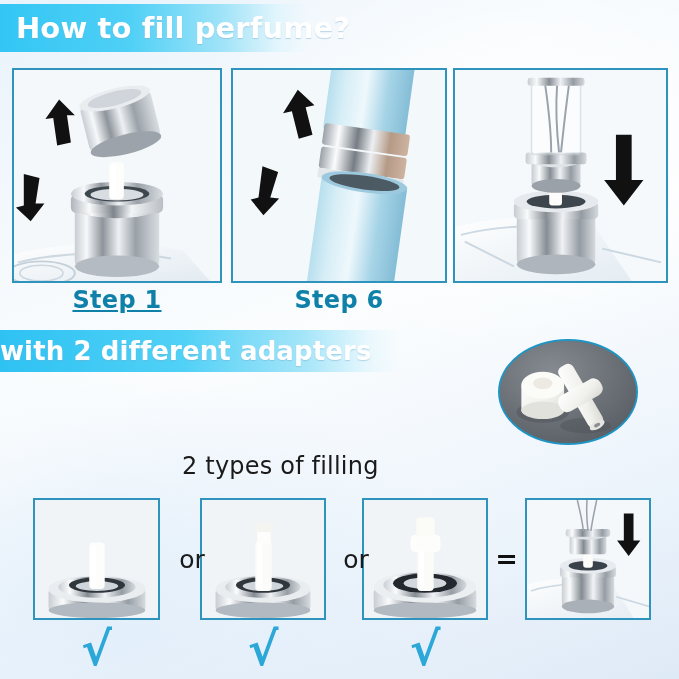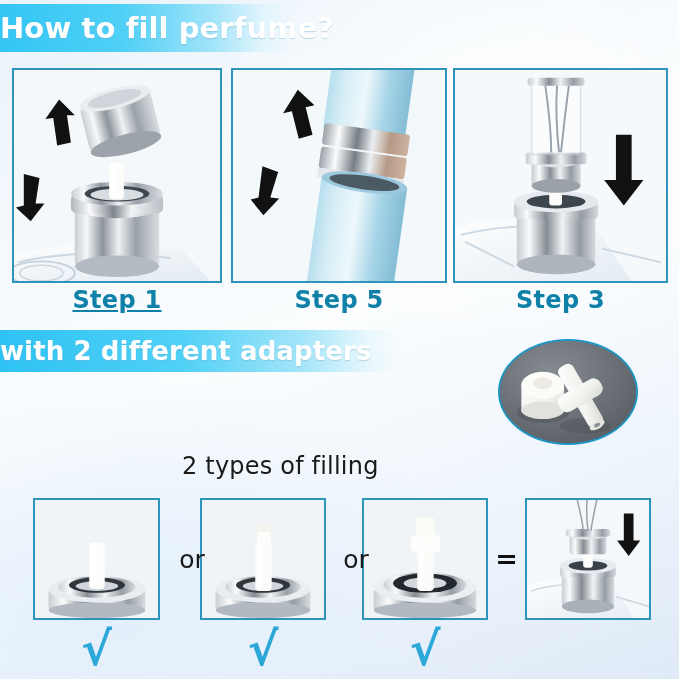--- a/index.html
+++ b/index.html
@@ -15,21 +15,21 @@
   .stage{position:absolute;inset:0;}
 
   
   .banner{
     position:absolute;display:flex;align-items:center;
     color:#fff;font-weight:bold;letter-spacing:.1px;
     text-shadow:0 1px 1px rgba(120,170,200,.45);
     white-space:nowrap;
   }
   #banner-1{
-    left:0;top:4px;width:292px;height:48px;font-size:29px;
+    left:0;top:4px;width:292px;height:48px;font-size:29px;padding-left:16px;
     background:linear-gradient(90deg,#33c6f4 0%,#4fd0f6 42%,#9fe3f8 72%,rgba(214,243,252,.55) 90%,rgba(255,255,255,0) 100%);
   }
   #banner-2{
     left:0;top:330px;width:400px;height:42px;font-size:26px;padding-left:0;
     background:linear-gradient(90deg,#2ec2f3 0%,#51d1f6 46%,#a5e5f9 76%,rgba(215,243,252,.5) 92%,rgba(255,255,255,0) 100%);
   }
 
   
   .photo{
     position:absolute;border:2px solid #2e93bd;
@@ -231,22 +231,21 @@
         <path d="M116 16 C112 46 110 66 108 84" stroke="#9aa3ab" stroke-width="2" fill="none"></path>
 
         <g fill="#111">
           <path d="M164 66 L180 66 L180 112 L192 112 L172 138 L152 112 L164 112 Z"></path>
         </g>
       </svg>
     </div>
   </div>
 
   <div class="step-cap" style="left:12px;top:286px;width:210px;text-decoration:underline;">Step 1</div>
-  <div class="step-cap" style="left:231px;top:286px;width:216px;">Step 5</div>
-  <div class="step-cap" style="left:453px;top:286px;width:215px;">Step 3</div>
+  <div class="step-cap" style="left:231px;top:286px;width:216px;">Step 6</div>
 
   <div class="banner" id="banner-2">
     <span>with 2 different adapters</span>
   </div>
 
   <div id="adapters-oval">
     <svg viewBox="0 0 140 106" preserveAspectRatio="none">
       <defs>
         <radialGradient id="graybg" cx="38%" cy="30%" r="78%">
           <stop offset="0" stop-color="#858b91"></stop>

